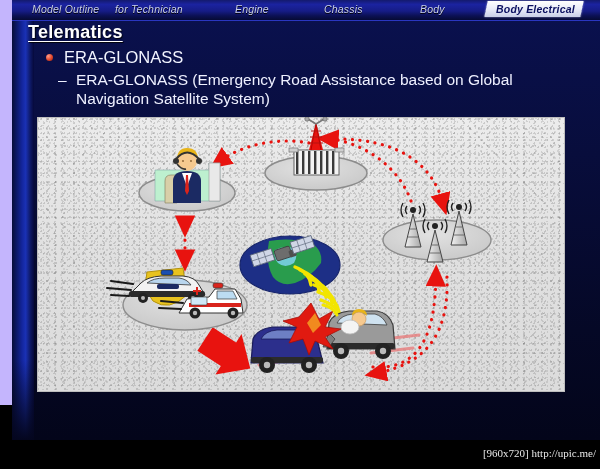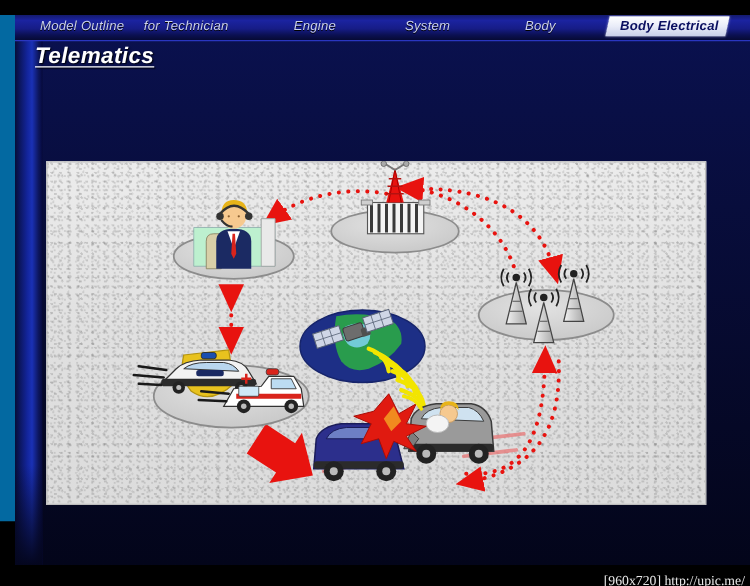--- a/index.html
+++ b/index.html
@@ -12,22 +12,21 @@
     height: 469px;
     overflow: hidden;
     font-family: "Liberation Sans", sans-serif;
   }
 
   
   #screen {
     position: relative;
     width: 600px;
     height: 405px;
-    background: #0369a1;
-    margin-top: 12px;
+    background: #c4b5fd;
   }
 
   
   #slide {
     position: absolute;
     left: 12px;
     top: 0px;
     width: 588px;
     height: 440px;
     background:
@@ -84,21 +83,20 @@
   }
   .nav-item.active > span { display: inline-block; transform: skewX(12deg); }
 
   
   #slide-title {
     position: absolute;
     left: 16px;
     top: 22px;
     font-size: 18px;
     font-weight: bold;
-    font-style: italic;
     color: #ffffff;
     text-decoration: underline;
     text-underline-offset: 3px;
     letter-spacing: 0.3px;
     text-shadow: 1px 1px 1px rgba(0,0,0,.8);
   }
 
   
   #bullets {
     position: absolute;
@@ -187,29 +185,39 @@
 
   <div id="slide">
 
     <div id="left-accent"></div>
     <div id="left-accent-fade"></div>
 
     <div id="navbar">
       <div class="nav-item" style="left:20px;">Model Outline</div>
       <div class="nav-item" style="left:103px;">for Technician</div>
       <div class="nav-item" style="left:223px;">Engine</div>
-      <div class="nav-item" style="left:312px;">System</div>
+      <div class="nav-item" style="left:312px;">Chassis</div>
       <div class="nav-item" style="left:408px;">Body</div>
       <div class="nav-item active" style="left:474px;">
         <span>Body Electrical</span>
       </div>
     </div>
 
     <div id="slide-title">Telematics</div>
 
+    <div id="bullets">
+      <div class="bullet-l1">
+        <span class="bullet-dot"></span>
+        <span>ERA-GLONASS</span>
+      </div>
+      <div class="bullet-l2">
+        <span class="dash">–</span>
+        <span>ERA-GLONASS (Emergency Road Assistance based on Global Navigation Satellite System)</span>
+      </div>
+    </div>
 
     <div id="diagram-panel">
       <svg viewBox="0 0 528 275" xmlns="http://www.w3.org/2000/svg">
         <defs>
           <marker id="ah" markerWidth="7" markerHeight="7" refX="3" refY="3.2" orient="auto">
             <path d="M0,0 L7,3.2 L0,6.4 Z" fill="#e8130f"></path>
           </marker>
           <radialGradient id="ellg" cx="45%" cy="35%" r="70%">
             <stop offset="0%" stop-color="#e2e2e2"></stop>
             <stop offset="100%" stop-color="#c8c8c8"></stop>

